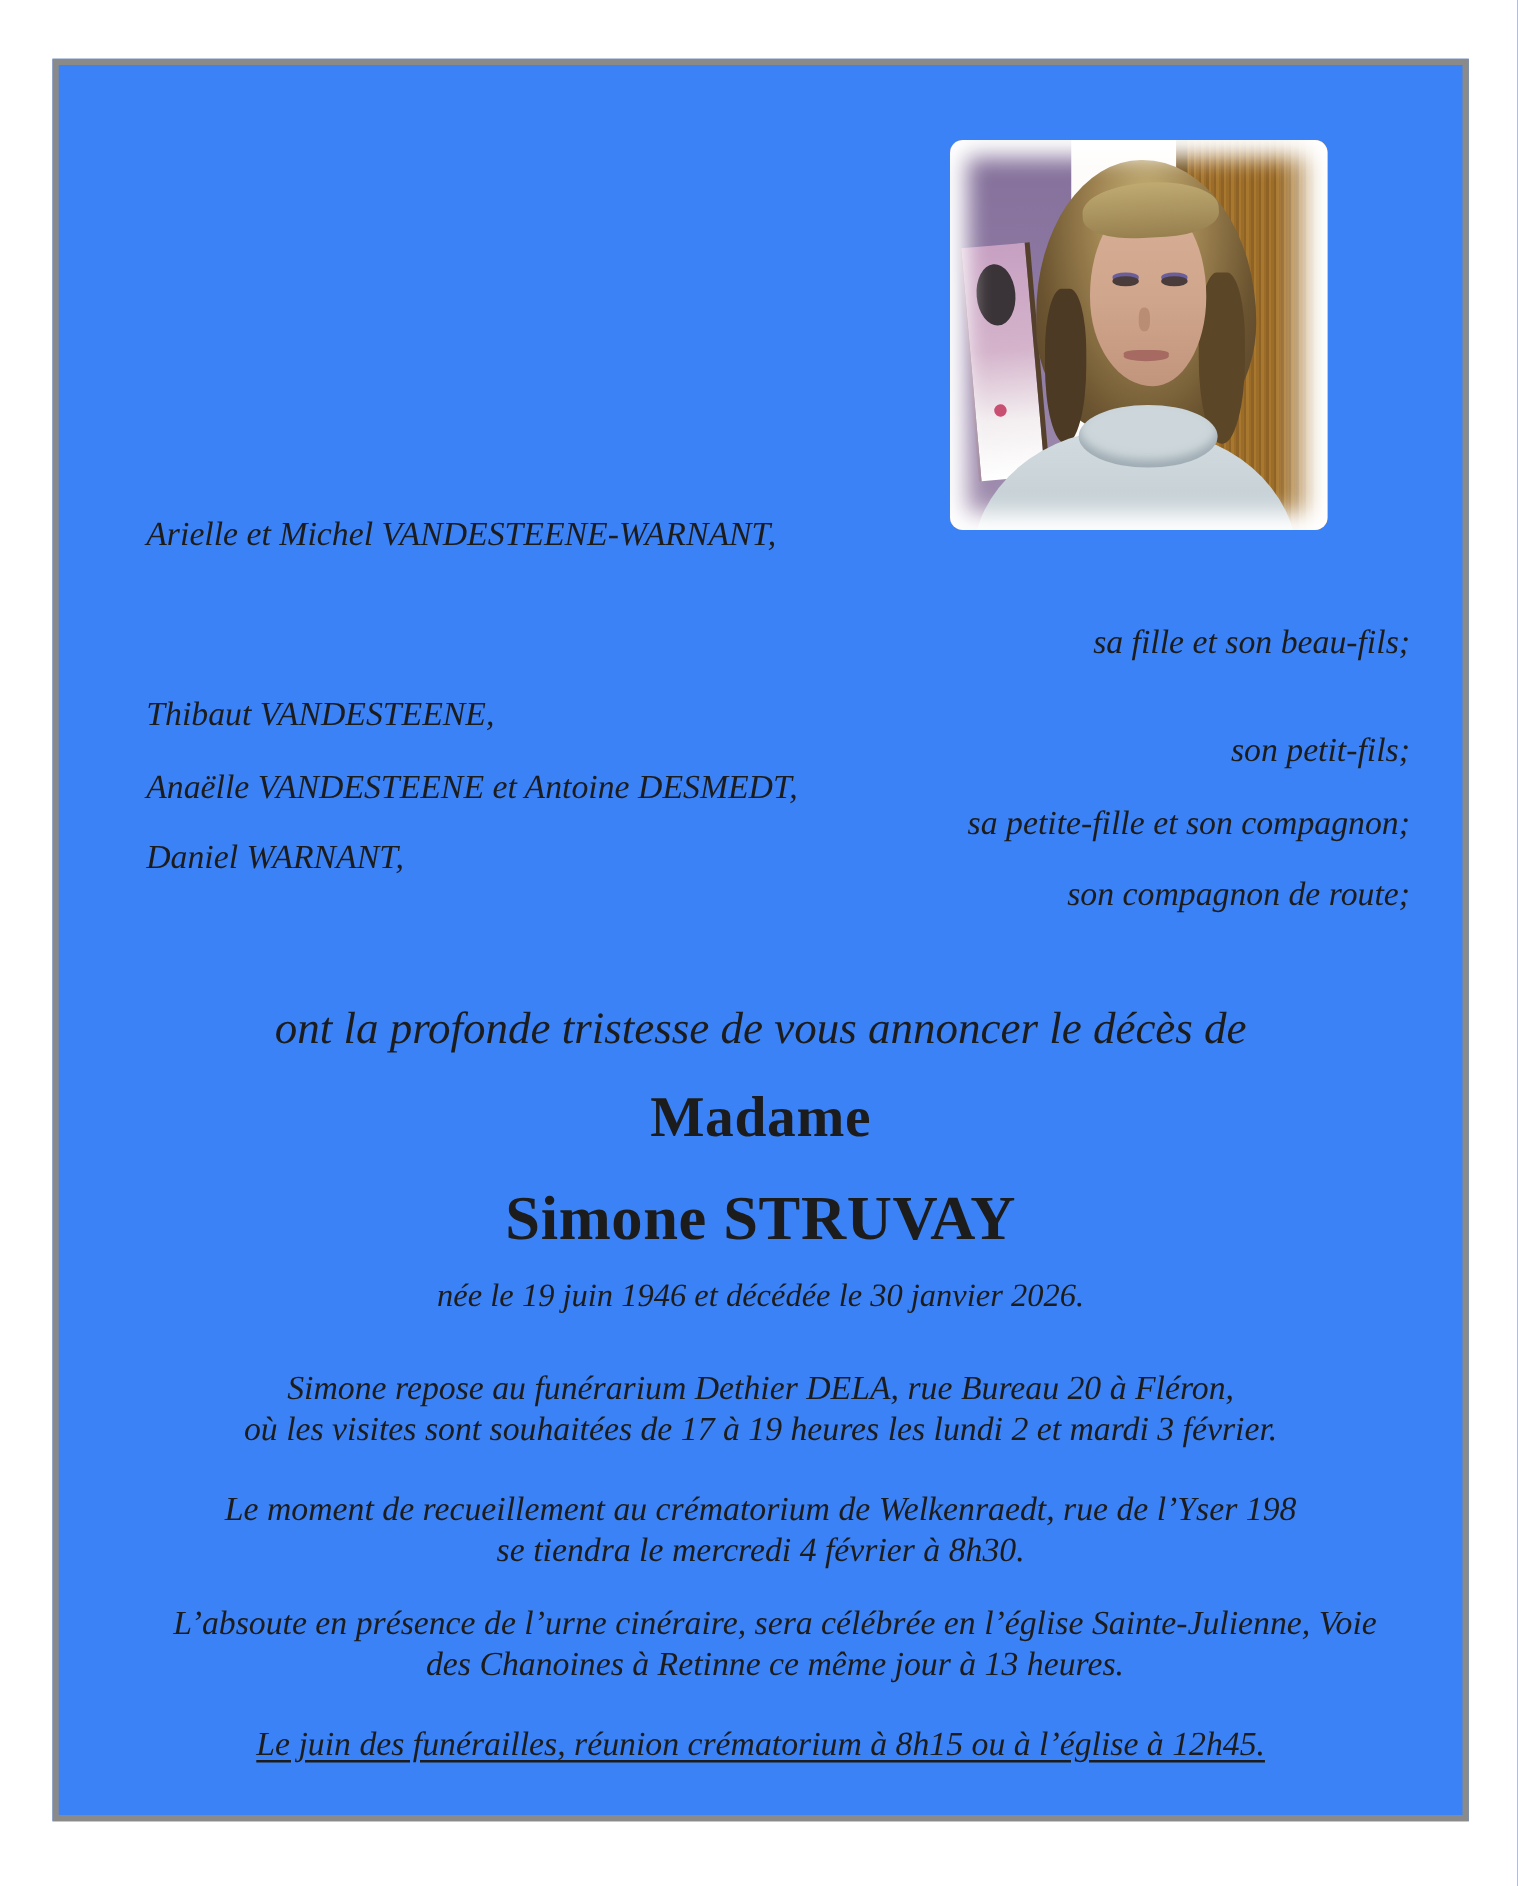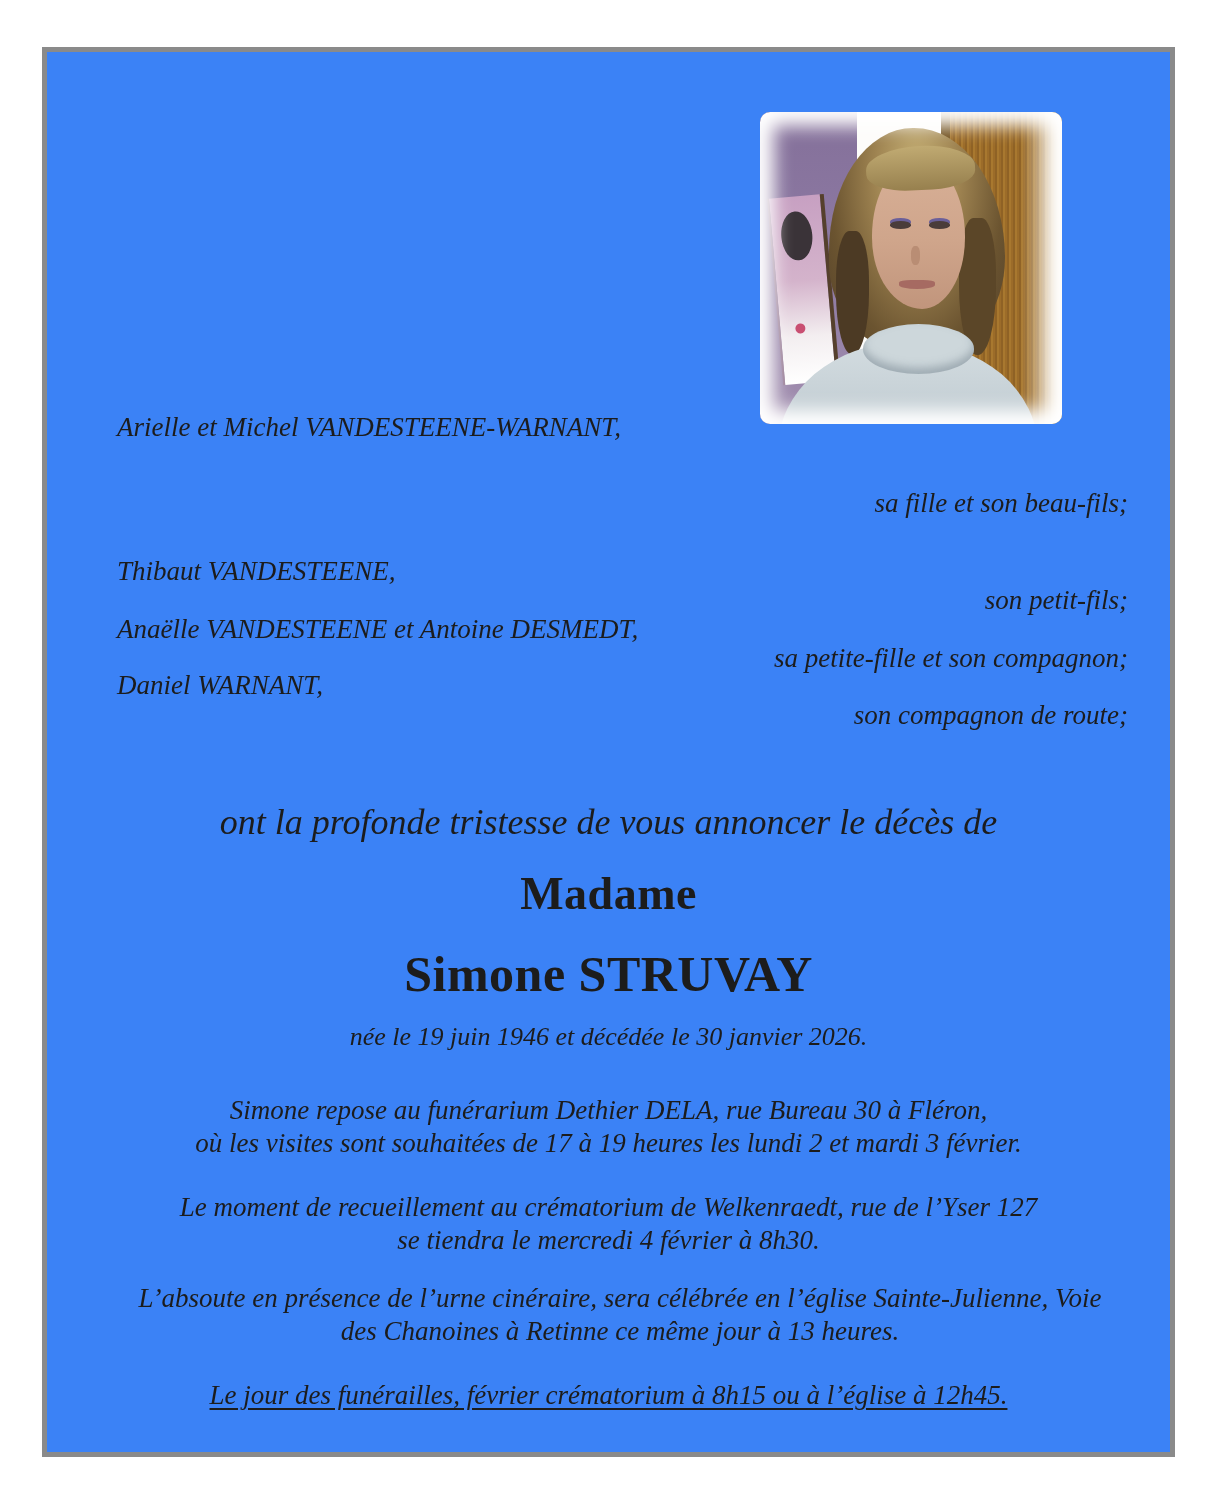--- a/index.html
+++ b/index.html
@@ -70,21 +70,21 @@
                border-radius:50%; background:#cdd7db;
                box-shadow:inset 0 -6px 8px rgba(120,135,145,.55); }
   .ph-fade   { position:absolute; left:0; top:0; right:0; bottom:0;
                box-shadow:inset 0 0 18px 14px #ffffff; border-radius:10px; }
 
   
   .name, .rel, .intro, .dates, .para { font-style:italic; }
   .name { left:70px; font-size:27px; white-space:nowrap; }
   .rel  { right:42px; font-size:27px; white-space:nowrap; text-align:right; }
   .t-l1 { top:360px; }
-  .t-r1 { top:436px; }
+  .t-r1 { top:446px; }
   .t-l2 { top:504px; }
   .t-r2 { top:533px; }
   .t-l3 { top:562px; }
   .t-r3 { top:591px; }
   .t-l4 { top:618px; }
   .t-r4 { top:648px; }
   .center { left:0; right:0; text-align:center; }
   .intro  { top:749px; font-size:36px; }
   .title1 { top:815px; font-size:46px; font-weight:bold; letter-spacing:.5px; }
   .title2 { top:893px; font-size:50px; font-weight:bold; letter-spacing:.5px; }
@@ -135,29 +135,29 @@
 
   <div class="abs name t-l4">Daniel WARNANT,</div>
   <div class="abs rel  t-r4">son compagnon de route;</div>
 
   <div class="abs center intro">ont la profonde tristesse de vous annoncer le décès de</div>
   <div class="abs center title1">Madame</div>
   <div class="abs center title2">Simone STRUVAY</div>
   <div class="abs center dates">née le 19 juin 1946 et décédée le 30 janvier 2026.</div>
 
   <div class="abs center para p-repose">
-    <div>Simone repose au funérarium Dethier DELA, rue Bureau 30 à Fléron,</div>
+    <div>Simone repose au funérarium Dethier DELA, rue Bureau 20 à Fléron,</div>
     <div>où les visites sont souhaitées de 17 à 19 heures les lundi 2 et mardi 3 février.</div>
   </div>
 
   <div class="abs center para p-recueil">
-    <div>Le moment de recueillement au crématorium de Welkenraedt, rue de l’Yser 127</div>
+    <div>Le moment de recueillement au crématorium de Welkenraedt, rue de l’Yser 198</div>
     <div><span>se tiendra </span><span class="bold">le mercredi 4 février à 8h30.</span></div>
   </div>
 
   <div class="abs center para p-absoute">
     <div>L’absoute en présence de l’urne cinéraire, sera célébrée en l’église Sainte-Julienne, Voie</div>
     <div>des Chanoines à Retinne ce même jour à 13 heures.</div>
   </div>
 
-  <div class="abs center para p-funerailles">Le jour des funérailles, février crématorium à 8h15 ou à l’église à 12h45.</div>
+  <div class="abs center para p-funerailles">Le juin des funérailles, réunion crématorium à 8h15 ou à l’église à 12h45.</div>
 
 </div>
 
 </body></html>

